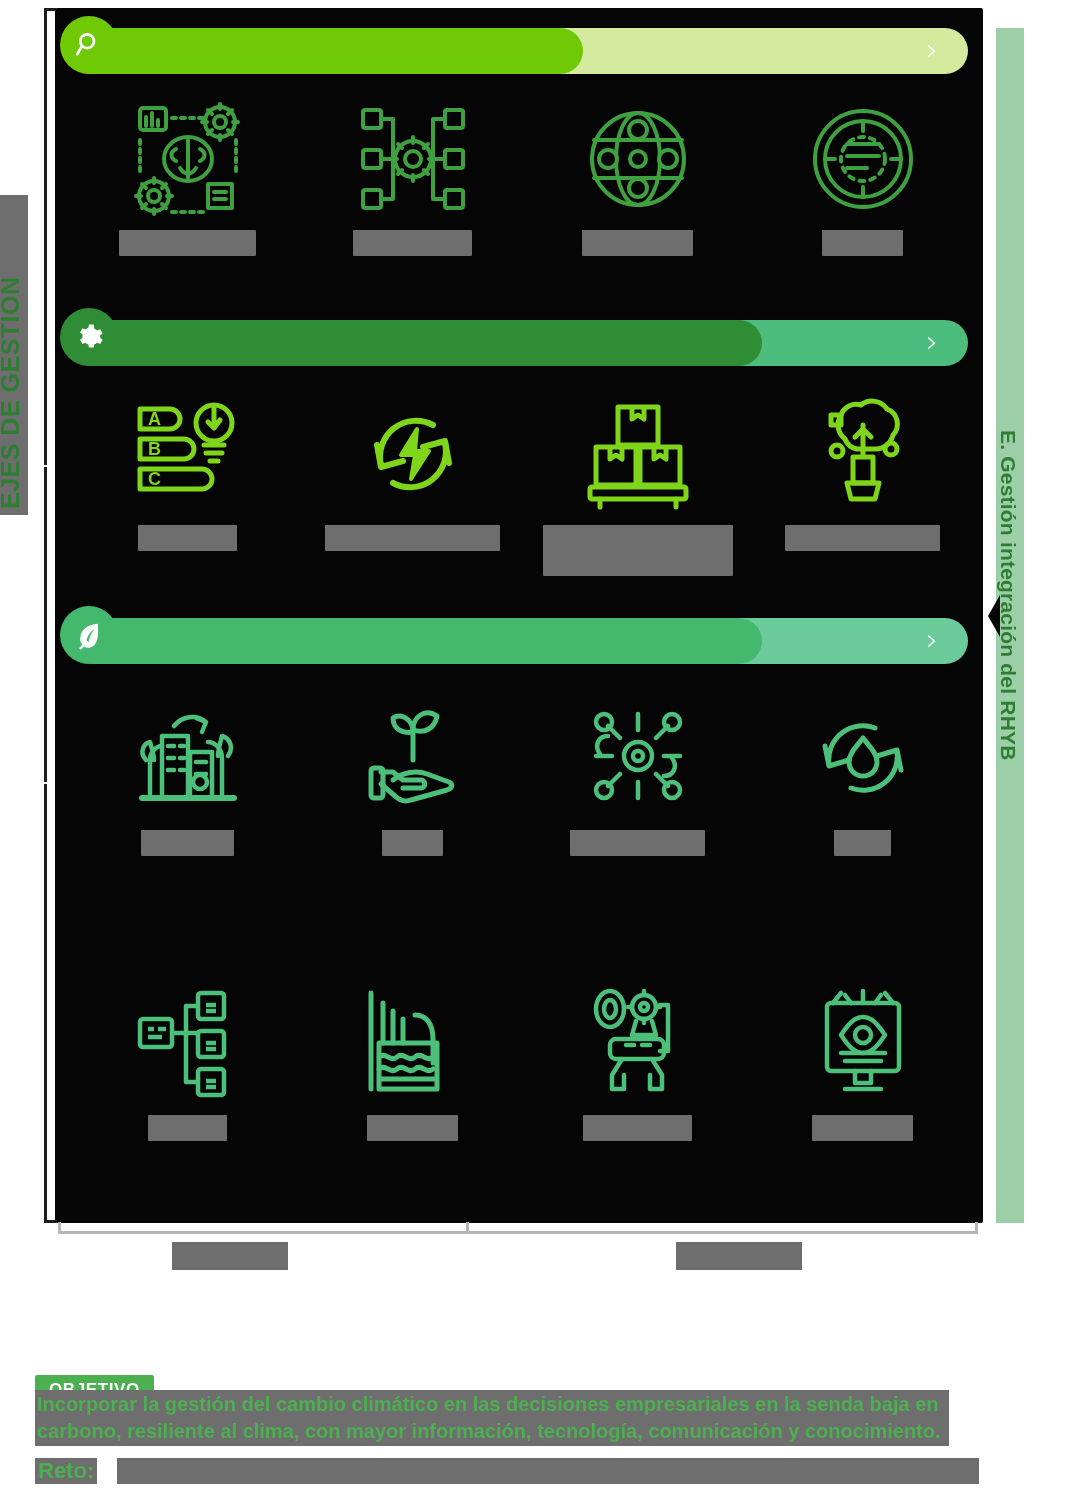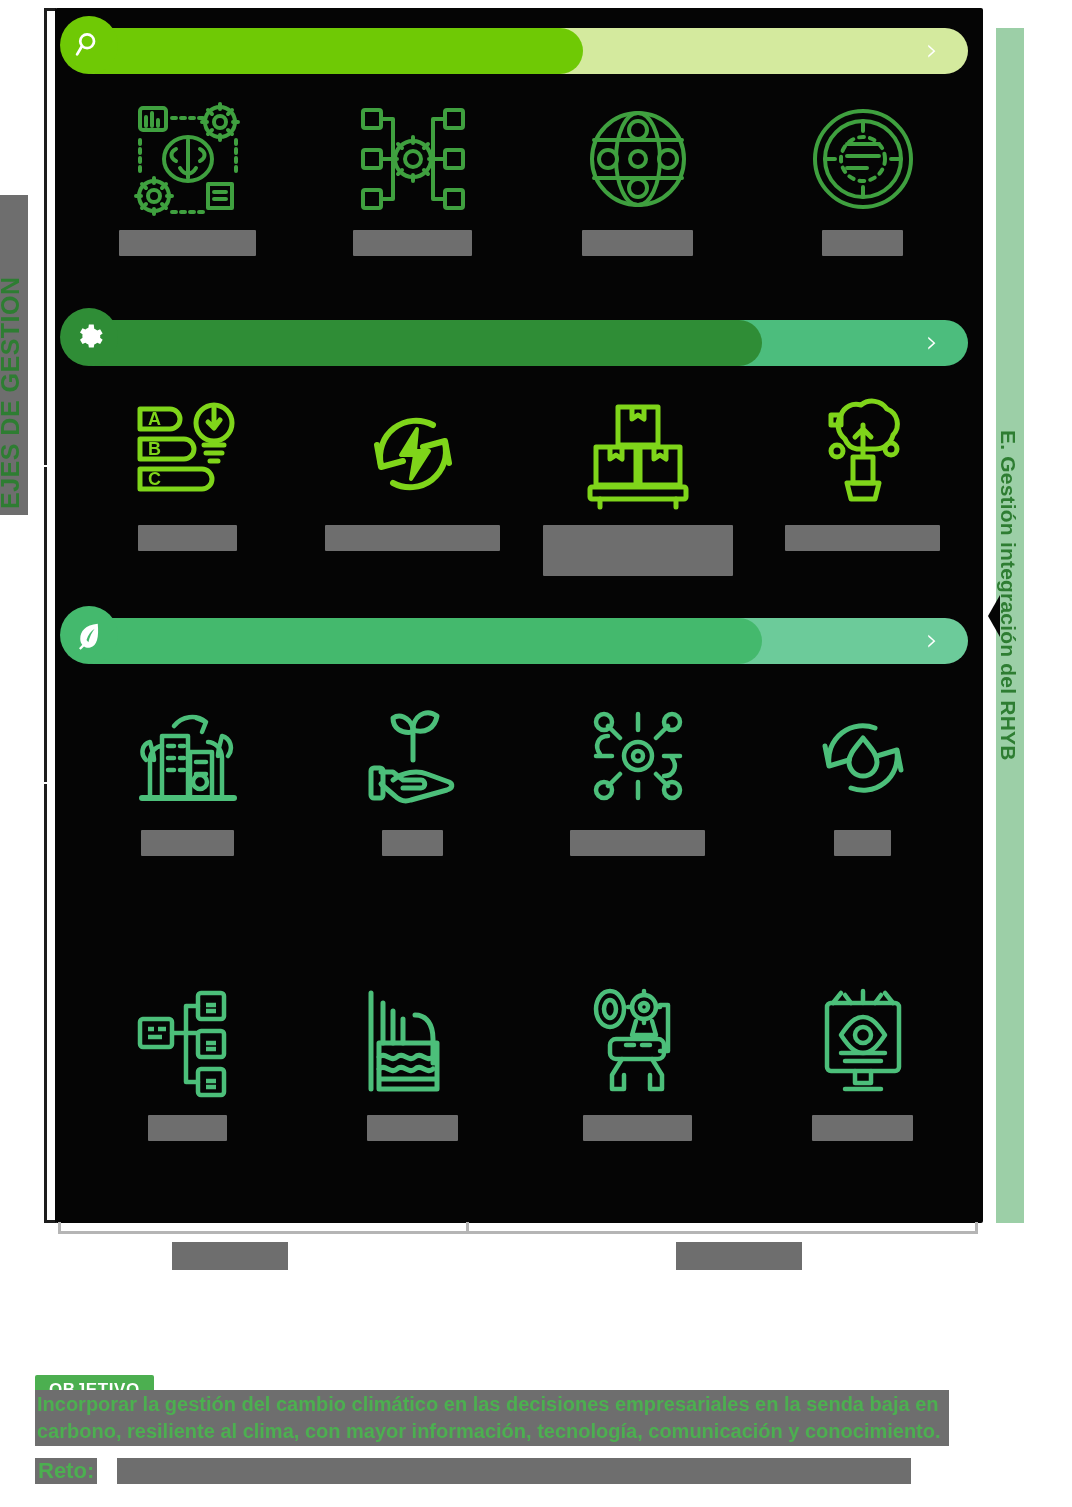--- a/index.html
+++ b/index.html
@@ -191,21 +191,21 @@
     font-size: 20px;
     font-weight: 700;
     line-height: 1.35;
     color: #4caf50;
     background: #6e6e6e;
     padding: 1px 2px;
   }
   .reto-line {
     position: absolute;
     left: 35px; top: 1458px;
-    width: 876px;
+    width: 944px;
     display: flex;
     align-items: baseline;
     gap: 20px;
   }
   .reto-label {
     font-size: 22px;
     font-weight: 800;
     color: #4caf50;
     background: #6e6e6e;
     padding: 0 3px;

